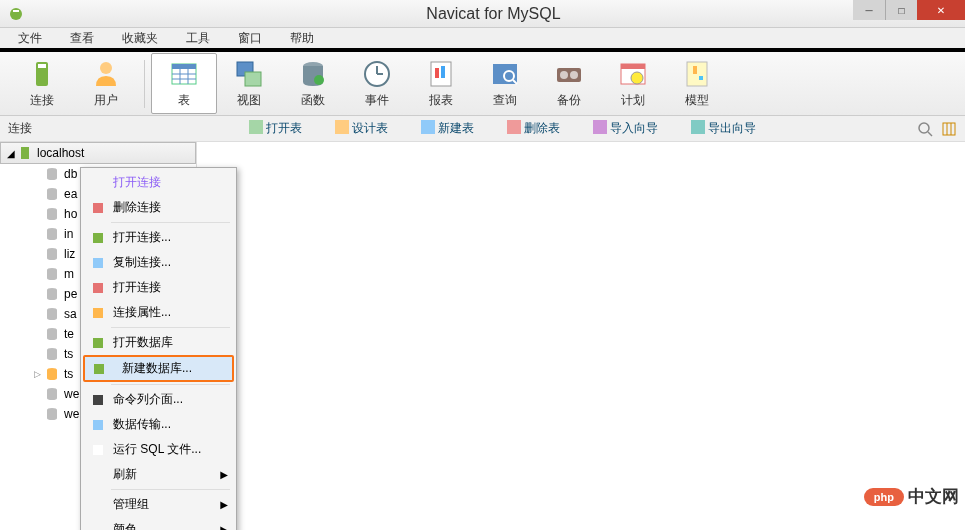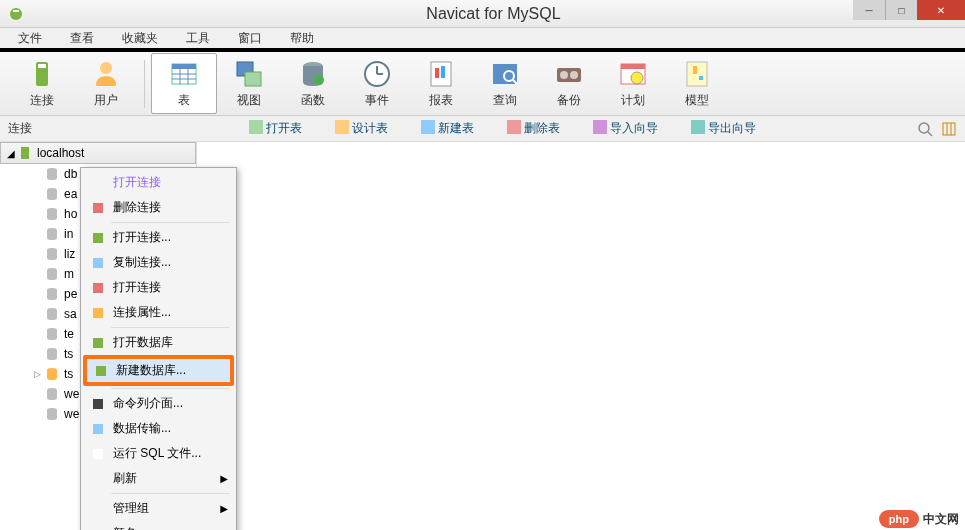--- a/index.html
+++ b/index.html
@@ -33,30 +33,30 @@
     .main { display: flex; height: 388px; }
     .sidebar { width: 197px; border-right: 1px solid #ddd; background: #fff; overflow: visible; position: relative; }
     .tree-item { display: flex; align-items: center; padding: 2px 6px; font-size: 12px; cursor: pointer; }
     .tree-item.conn { background: linear-gradient(#f5f5f5, #e8e8e8); border: 1px solid #bbb; }
     .tree-indent { width: 28px; }
     .tree-icon { width: 16px; height: 16px; margin-right: 4px; flex-shrink: 0; }
     
     .context-menu { position: absolute; left: 80px; top: 167px; width: 157px; background: #f4f4f4; border: 1px solid #aaa; box-shadow: 2px 2px 6px rgba(0,0,0,0.3); z-index: 100; padding: 2px; }
     .ctx-item { display: flex; align-items: center; padding: 4px 6px; font-size: 12px; cursor: pointer; position: relative; }
     .ctx-item.disabled { color: #8b5cf6; }
-    .ctx-item.highlight { background: #d8e8f8; border: 4px solid #f97316; border-radius: 2px; padding: 3px 5px; }
+    .ctx-item.highlight { background: #d8e8f8; border: 2px solid #f97316; border-radius: 2px; padding: 3px 5px; gap: 8px; }
     .ctx-icon { width: 18px; height: 16px; margin-right: 6px; flex-shrink: 0; display: flex; align-items: center; justify-content: center; }
     .ctx-sep { height: 1px; background: #ddd; margin: 2px 4px 2px 28px; }
     .ctx-arrow { margin-left: auto; font-size: 10px; }
     
     .content { flex: 1; background: #fff; }
     
-    .watermark { position: absolute; right: 6px; bottom: 2px; display: flex; align-items: center; gap: 4px; }
+    .watermark { position: absolute; right: 6px; bottom: 22px; display: flex; align-items: center; gap: 4px; }
     .wm-badge { background: #e8603f; color: #fff; font-size: 11px; font-weight: bold; padding: 3px 10px; border-radius: 10px; }
-    .wm-text { font-size: 12px; font-weight: bold; color: #333; }
+    .wm-text { font-size: 17px; font-weight: bold; color: #333; }
     
     svg { display: block; }
   </style>
 </head>
 <body>
 
 <div class="titlebar">
   <span class="titlebar-icon">
     <svg viewBox="0 0 16 16">
         <circle cx="8" cy="8" r="6" fill="#7cb342"></circle>

